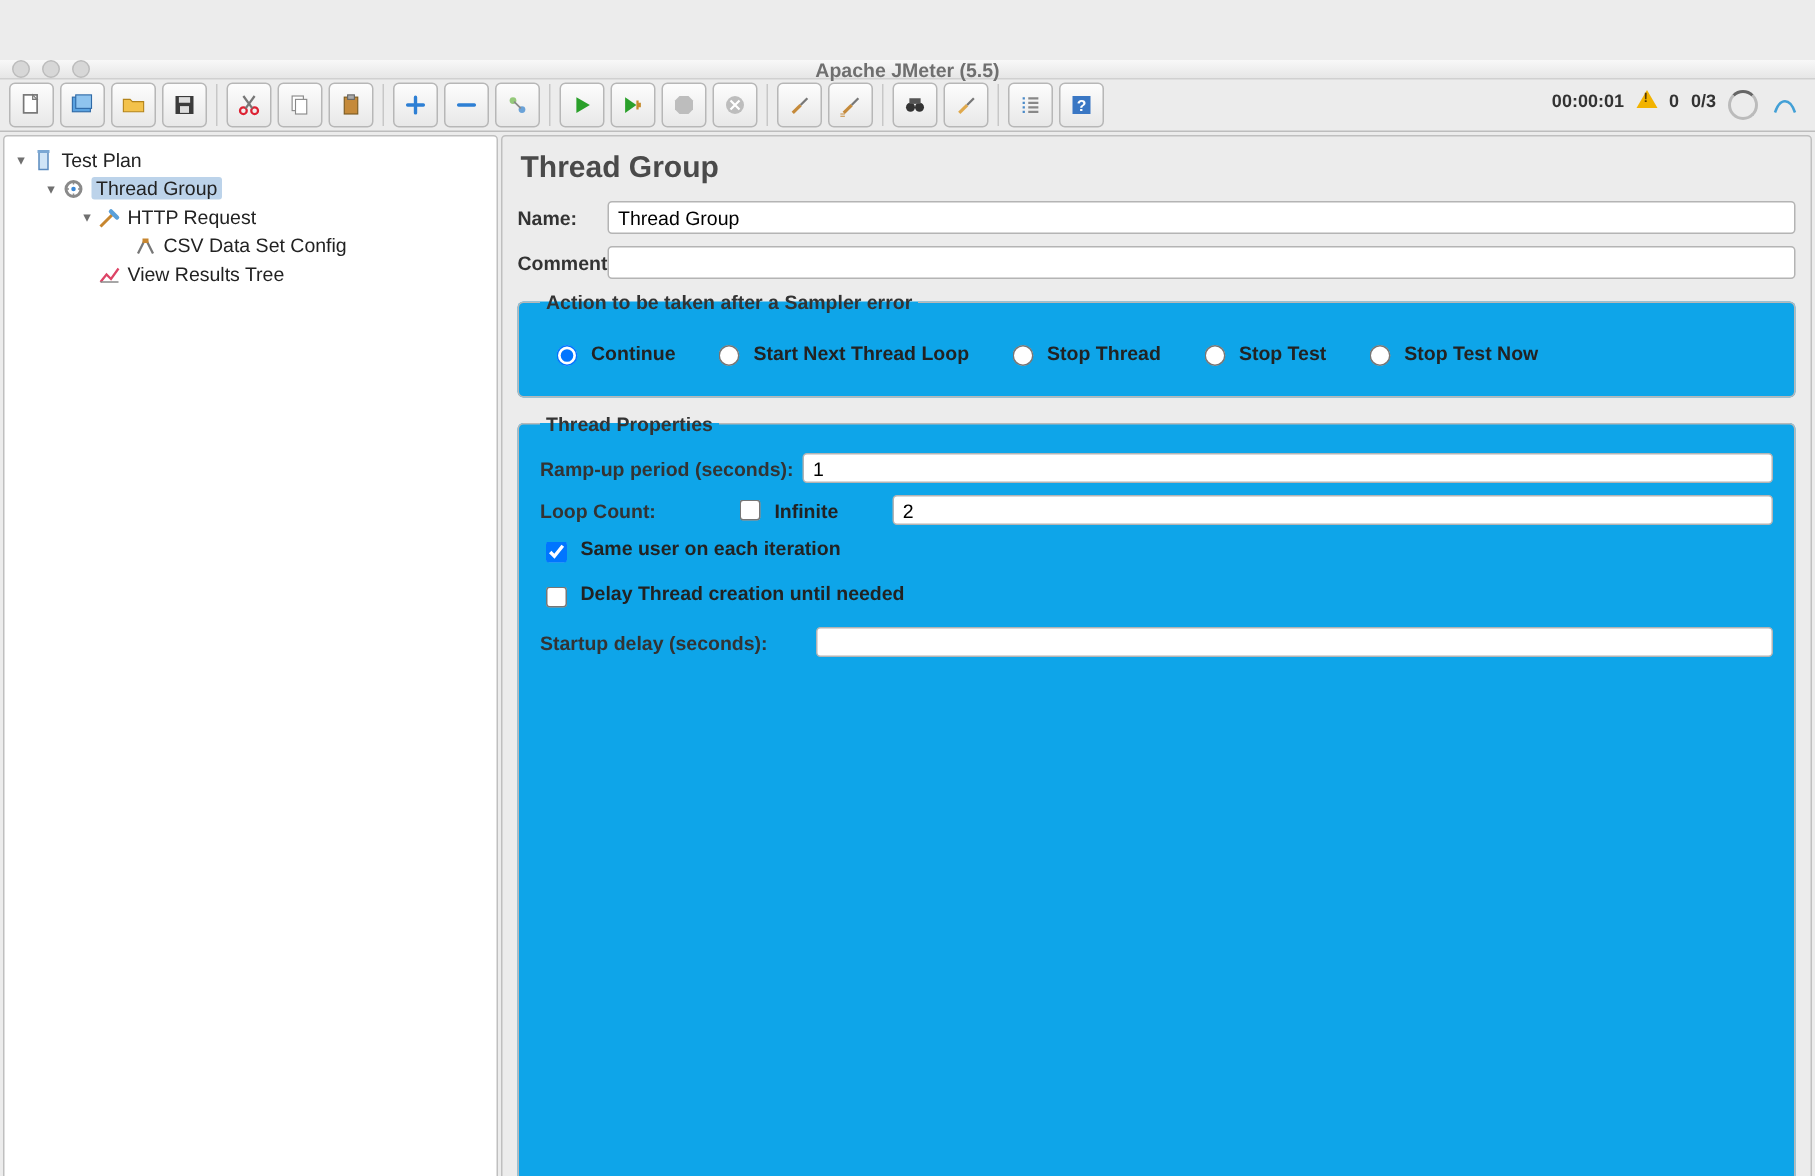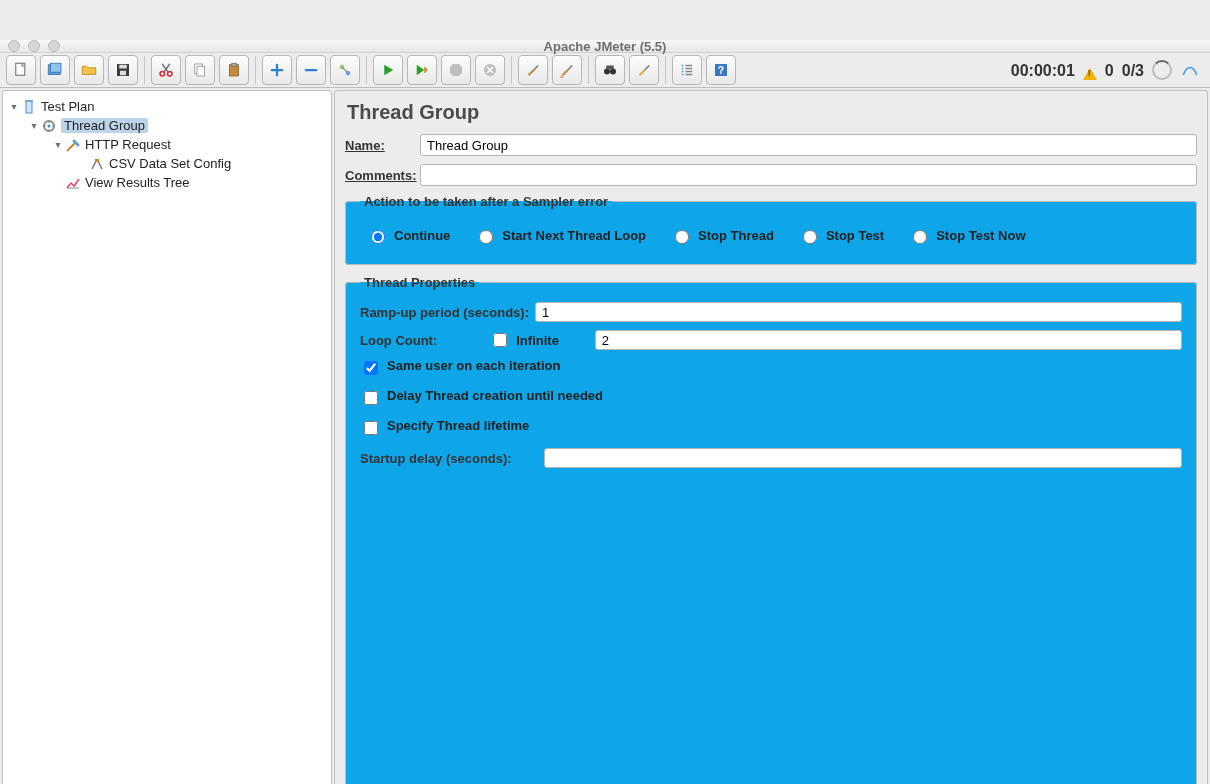--- a/index.html
+++ b/index.html
@@ -11,21 +11,21 @@
   .traffic { display:flex; gap:8px; }
   .tl { width:12px; height:12px; border-radius:50%; background:#d7d7d7; border:1px solid #bcbcbc; }
   .title-text { position:absolute; left:0; right:0; text-align:center; font-size:13px; color:#6f6f6f; font-weight:600; pointer-events:none; }
 
   
   .toolbar { height:36px; display:flex; align-items:center; padding:2px 4px; background:#ececec; border-bottom:1px solid #bdbdbd; }
   .tgroup { display:flex; align-items:center; }
   .sep { width:1px; height:28px; background:#c7c7c7; margin:0 4px; }
   .tbtn { width:30px; height:30px; margin:0 2px; border:1px solid #b7b7b7; border-radius:4px; background:linear-gradient(#fdfdfd,#e8e8e8); display:flex; align-items:center; justify-content:center; cursor:pointer; }
   .tbtn svg { width:18px; height:18px; }
-  .right-status { margin-left:auto; display:flex; align-items:flex-end; gap:8px; font-size:16px; font-weight:600; color:#333; padding-right:6px; }
+  .right-status { margin-left:auto; display:flex; align-items:flex-start; gap:8px; font-size:12px; font-weight:600; color:#333; padding-right:6px; }
   .status-icon { display:flex; align-items:center; justify-content:center; }
   .spinner { width:20px; height:20px; border:2px solid #bbb; border-top-color:#666; border-radius:50%; }
   .warn-tri { width:0; height:0; border-left:7px solid transparent; border-right:7px solid transparent; border-bottom:12px solid #f2b300; position:relative; }
   .warn-tri:after { content:"!"; position:absolute; top:0px; left:-2px; font-size:9px; color:#5a3b00; font-weight:700; }
 
   
   .main { flex:1; display:flex; background:#ececec; }
   .tree-panel { width:330px; border:1px solid #bfbfbf; background:#fff; margin:2px; padding:6px 2px; overflow:auto; border-radius:3px; }
   .detail-panel { flex:1; margin:2px 2px 2px 0; border:1px solid #bfbfbf; background:#ececec; padding:10px 10px; overflow:auto; border-radius:3px; }
 
@@ -35,21 +35,21 @@
   .tree-row .tw { width:10px; height:10px; display:inline-flex; align-items:center; justify-content:center; margin-right:2px; color:#707070; font-size:10px; }
   .tree-row .ico { width:16px; height:16px; margin-right:4px; display:inline-flex; align-items:center; justify-content:center; }
   .lvl1 { padding-left:24px; }
   .lvl2 { padding-left:48px; }
   .lvl3 { padding-left:72px; }
   .sel .lbl { background:#bcd3ea; border-radius:2px; padding:0 3px; }
 
   
   .h1 { font-size:20px; font-weight:700; color:#4a4a4a; margin:0 0 10px 2px; }
   .formrow { display:flex; align-items:center; margin-bottom:8px; }
-  .formrow label { width:75px; font-size:13px; font-weight:700; color:#333;text-decoration:underline; }
+  .formrow label { width:60px; font-size:13px; font-weight:700; color:#333; }
   .formrow input[type=text].wide { flex:1; height:22px; border:1px solid #b4b4b4; border-radius:3px; padding:2px 6px; font-size:13px; background:#fff; }
   fieldset { border:1px solid #b8b8b8; border-radius:4px; margin:0 0 10px 0; padding:12px 14px 14px 14px; background:#0ea5e9; }
   legend { font-size:13px; font-weight:700; color:#333; padding:0 4px; }
   .radio-row { display:flex; align-items:center; gap:24px; padding:6px 6px; font-size:13px; font-weight:700; }
   .radio-item { display:flex; align-items:center; gap:6px; cursor:pointer; }
   input[type=radio] { width:14px; height:14px; cursor:pointer; }
   .proprow { display:flex; align-items:center; margin-bottom:8px; }
   .proprow label.k { font-size:13px; font-weight:700; color:#333; margin-right:6px; }
   .proprow input[type=text] { flex:1; height:20px; border:1px solid #b4b4b4; border-radius:3px; padding:2px 6px; font-size:13px; background:#fff; }
   .chk { display:flex; align-items:flex-start; gap:6px; font-size:13px; font-weight:700; margin-bottom:10px; cursor:pointer; }
@@ -346,24 +346,20 @@
         </div>
 
         <label class="chk">
           <input type="checkbox" checked="" style="">
           <span>Same user on each iteration</span>
         </label>
         <label class="chk">
           <input type="checkbox" style="">
           <span>Delay Thread creation until needed</span>
         </label>
-        <label class="chk">
-          <input type="checkbox" style="">
-          <span>Specify Thread lifetime</span>
-        </label>
 
         <div class="proprow disabled">
           <label class="k kwide">Startup delay (seconds):</label>
           <input type="text" value="" style="">
         </div>
       </fieldset>
     </div>
   </div>
 </div>
 

